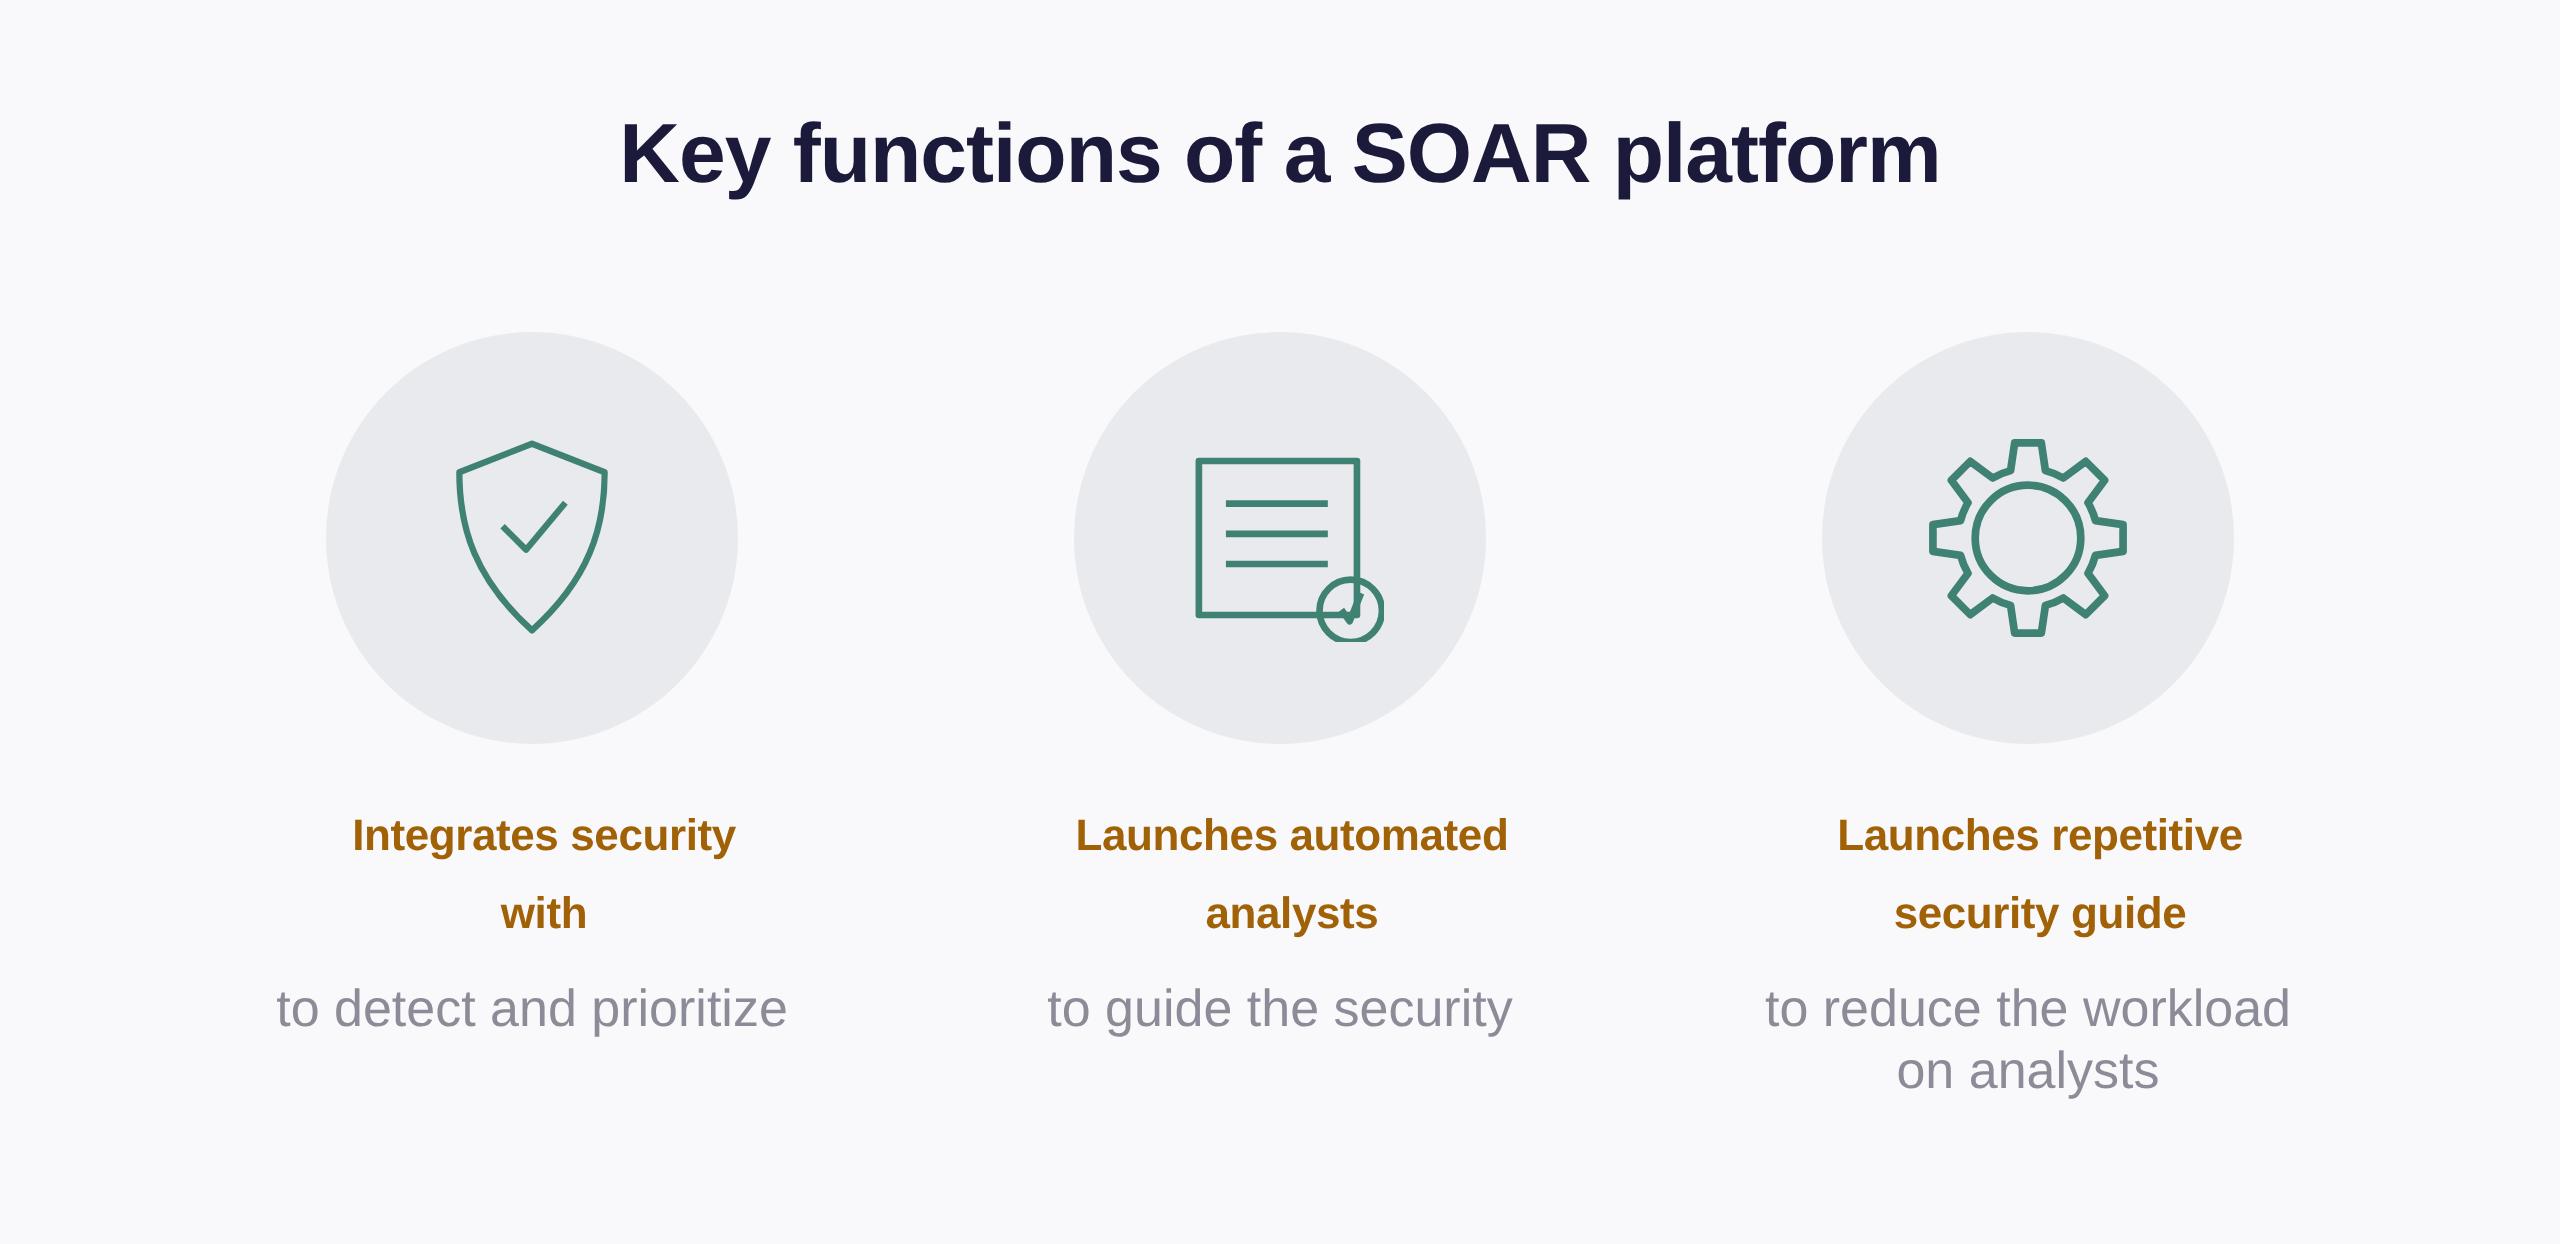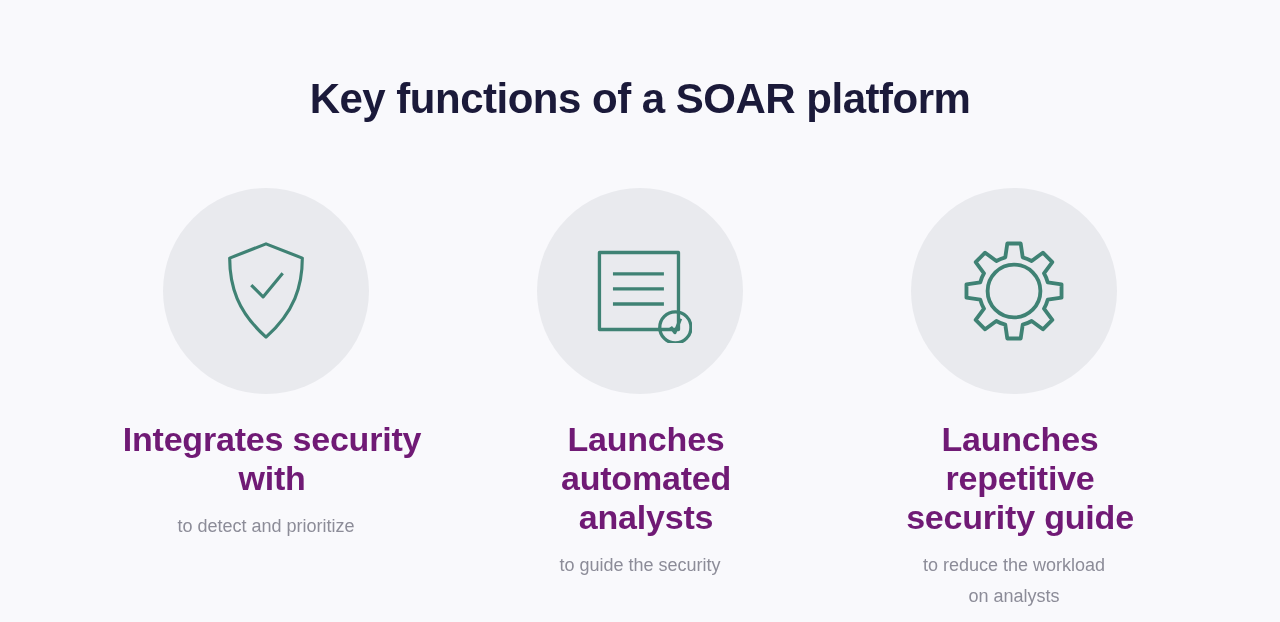--- a/index.html
+++ b/index.html
@@ -11,21 +11,21 @@
     background: #F9F9FC;
     font-family: "Liberation Sans", sans-serif;
   }
   .page {
     width: 1280px;
     height: 622px;
     position: relative;
   }
   .title {
     margin: 0;
-    padding-top: 74px;
+    padding-top: 52px;
     text-align: center;
     font-size: 42px;
     line-height: 50px;
     font-weight: 700;
     letter-spacing: -0.5px;
     color: #1B1A3A;
   }
   .columns {
     display: flex;
     justify-content: center;
@@ -51,31 +51,31 @@
     fill: none;
     stroke: #3F8274;
     stroke-width: 3.2;
     stroke-linecap: butt;
     stroke-linejoin: round;
   }
   .heading {
     margin: 26px 0 0 12px;
     max-width: 310px;
     text-align: center;
-    font-size: 34px;
+    font-size: 22px;
     line-height: 39px;
     font-weight: 700;
     letter-spacing: -0.2px;
-    color: #701a75;
+    color: #a16207;
   }
   .desc {
     margin: 13px 0 0 0;
     max-width: 310px;
     text-align: center;
-    font-size: 18px;
+    font-size: 26px;
     line-height: 31px;
     font-weight: 400;
     color: #8C8C98;
   }
 </style>
 </head>
 <body>
 
 <div class="page">
 

